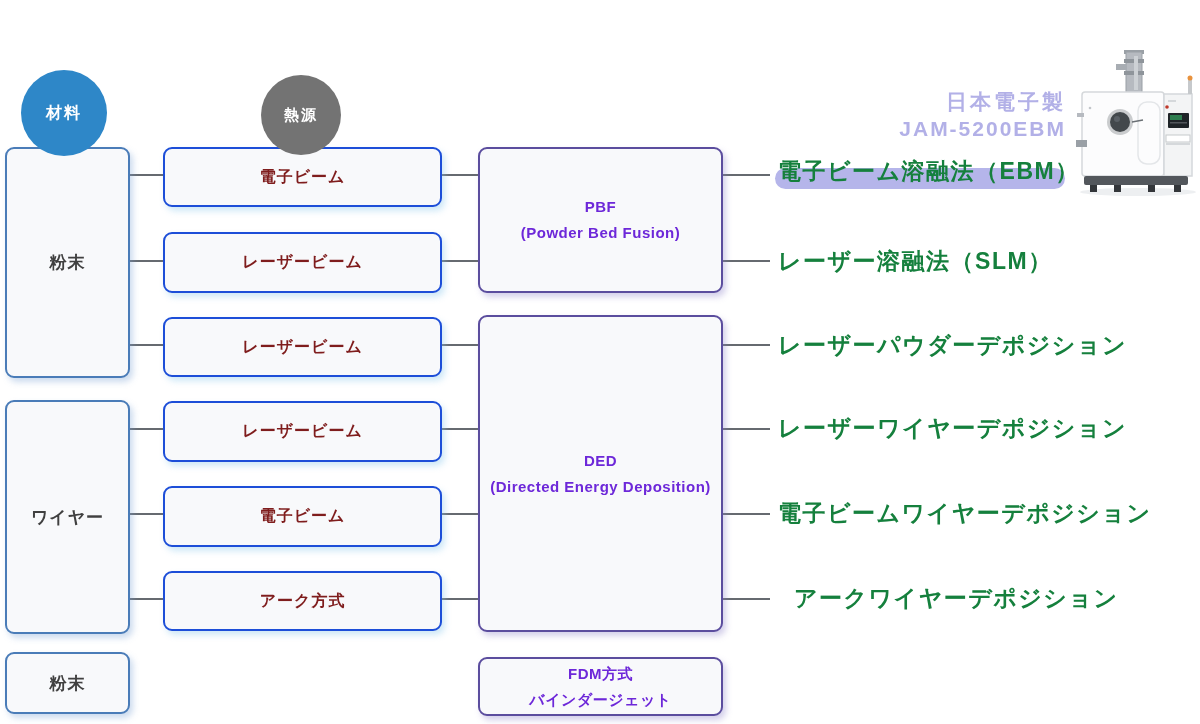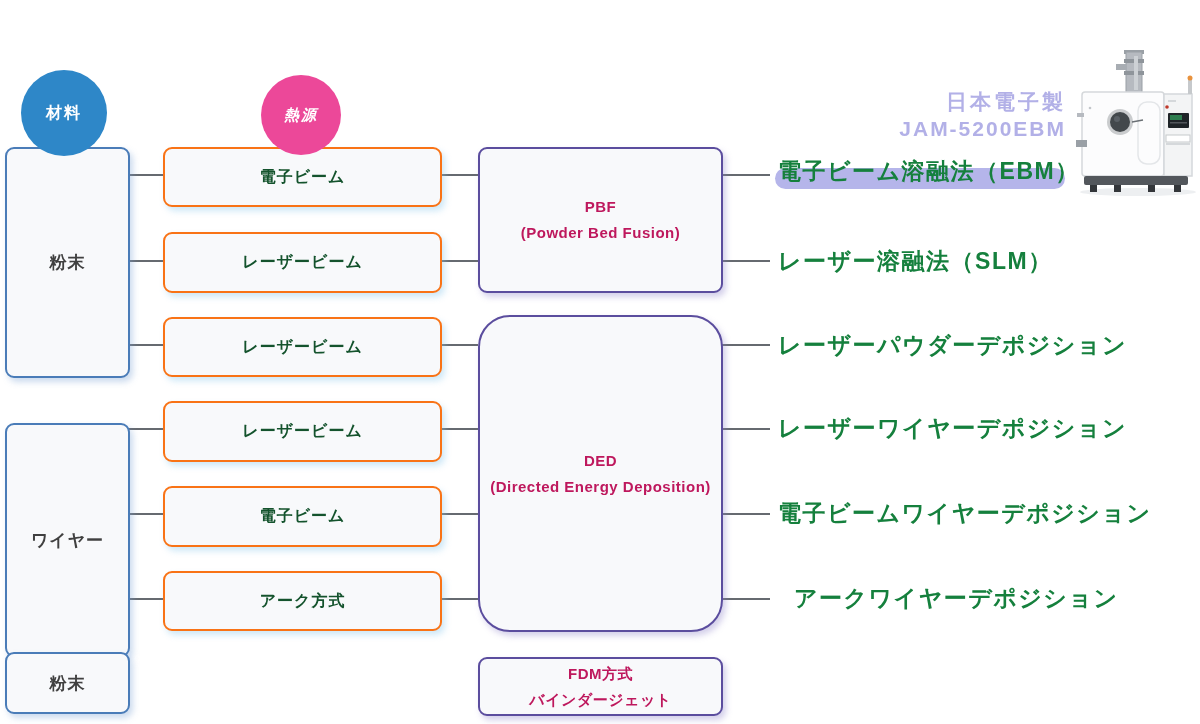--- a/index.html
+++ b/index.html
@@ -6,57 +6,57 @@
   #stage{
     position:relative;width:1200px;height:724px;background:#ffffff;overflow:hidden;
     font-family:"Liberation Sans","DejaVu Sans",sans-serif;
   }
   
   .circle{
     position:absolute;border-radius:50%;display:flex;align-items:center;justify-content:center;
     color:#ffffff;font-weight:bold;letter-spacing:2px;z-index:3;
   }
   .circle.material{left:21px;top:70px;width:86px;height:86px;background:#2e87c8;font-size:16px;font-family:Liberation Mono, monospace;}
-  .circle.heat{left:261px;top:75px;width:80px;height:80px;background:#ec4899;font-size:15px;font-style:italic;}
+  .circle.heat{left:261px;top:75px;width:80px;height:80px;background:#737373;font-size:15px;}
   .circle.method{left:558px;top:74px;width:80px;height:80px;background:#5f519d;font-size:14px;}
   
   .box{
     position:absolute;background:#f8f9fb;border-radius:9px;z-index:2;
     display:flex;align-items:center;justify-content:center;flex-direction:column;
     text-align:center;font-weight:bold;
   }
   .box.mat{
     border:2px solid #4a7cb8;color:#404040;font-size:17px;letter-spacing:1px;
     box-shadow:3px 4px 6px rgba(120,160,210,.38);
   }
   .box.heat{
-    border:2px solid #f97316;color:#14532d;font-size:16px;letter-spacing:1px;
+    border:2px solid #1d4ed8;color:#7f1d1d;font-size:16px;letter-spacing:1px;
     box-shadow:3px 4px 6px rgba(140,200,235,.42);
   }
   .box.purple{
-    border:2px solid #5b4d9e;color:#be185d;font-size:15px;letter-spacing:.5px;
+    border:2px solid #5b4d9e;color:#6d28d9;font-size:15px;letter-spacing:.5px;
     box-shadow:3px 4px 6px rgba(140,130,200,.38);
   }
   .box.purple .line{display:block;line-height:26px;}
   .box.heat.small-text{font-size:15px;}
   
   .m1{left:5px;top:147px;width:121px;height:227px;}
-  .m2{left:5px;top:400px;width:121px;height:230px;margin-top:23px;}
+  .m2{left:5px;top:400px;width:121px;height:230px;}
   .m3{left:5px;top:652px;width:121px;height:58px;}
   
   .h1{left:163px;top:147px;width:275px;height:56px;}
   .h2{left:163px;top:232px;width:275px;height:57px;}
   .h3{left:163px;top:317px;width:275px;height:56px;}
   .h4{left:163px;top:401px;width:275px;height:57px;}
   .h5{left:163px;top:486px;width:275px;height:57px;}
   .h6{left:163px;top:571px;width:275px;height:56px;}
   .h7{left:163px;top:656px;width:275px;height:55px;}
   
   .p1{left:478px;top:147px;width:241px;height:142px;}
-  .p2{left:478px;top:315px;width:241px;height:313px;border-radius:32px;}
+  .p2{left:478px;top:315px;width:241px;height:313px;}
   .p3{left:478px;top:657px;width:241px;height:55px;font-size:14px;}
   .p3 .line{line-height:22px;}
   
   .conn{position:absolute;height:2px;background:#666a70;z-index:1;}
   
   .result{
     position:absolute;left:778px;height:32px;line-height:32px;white-space:nowrap;
     color:#15803d;font-size:23px;font-weight:bold;letter-spacing:1.5px;z-index:2;
   }
   .hl-pill{

